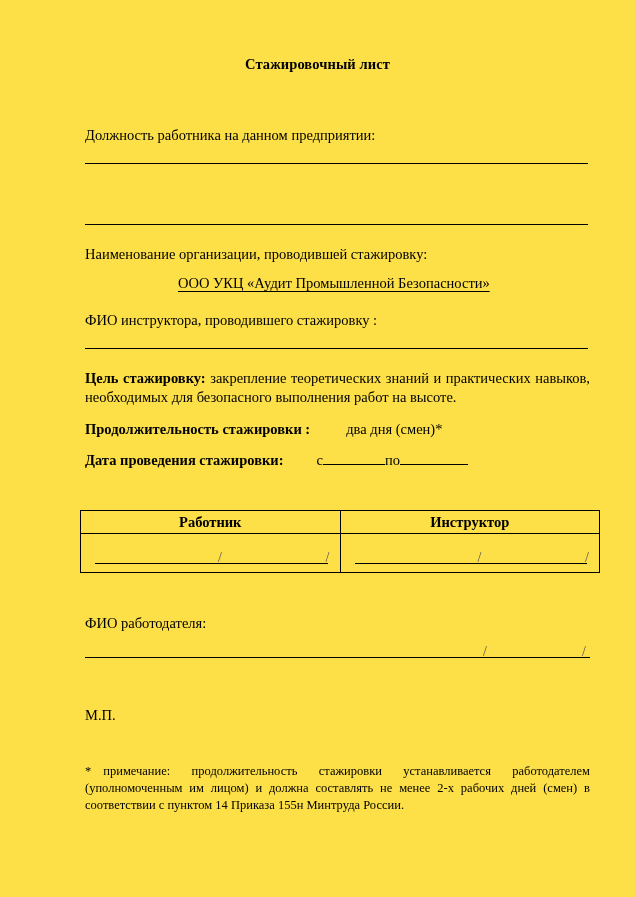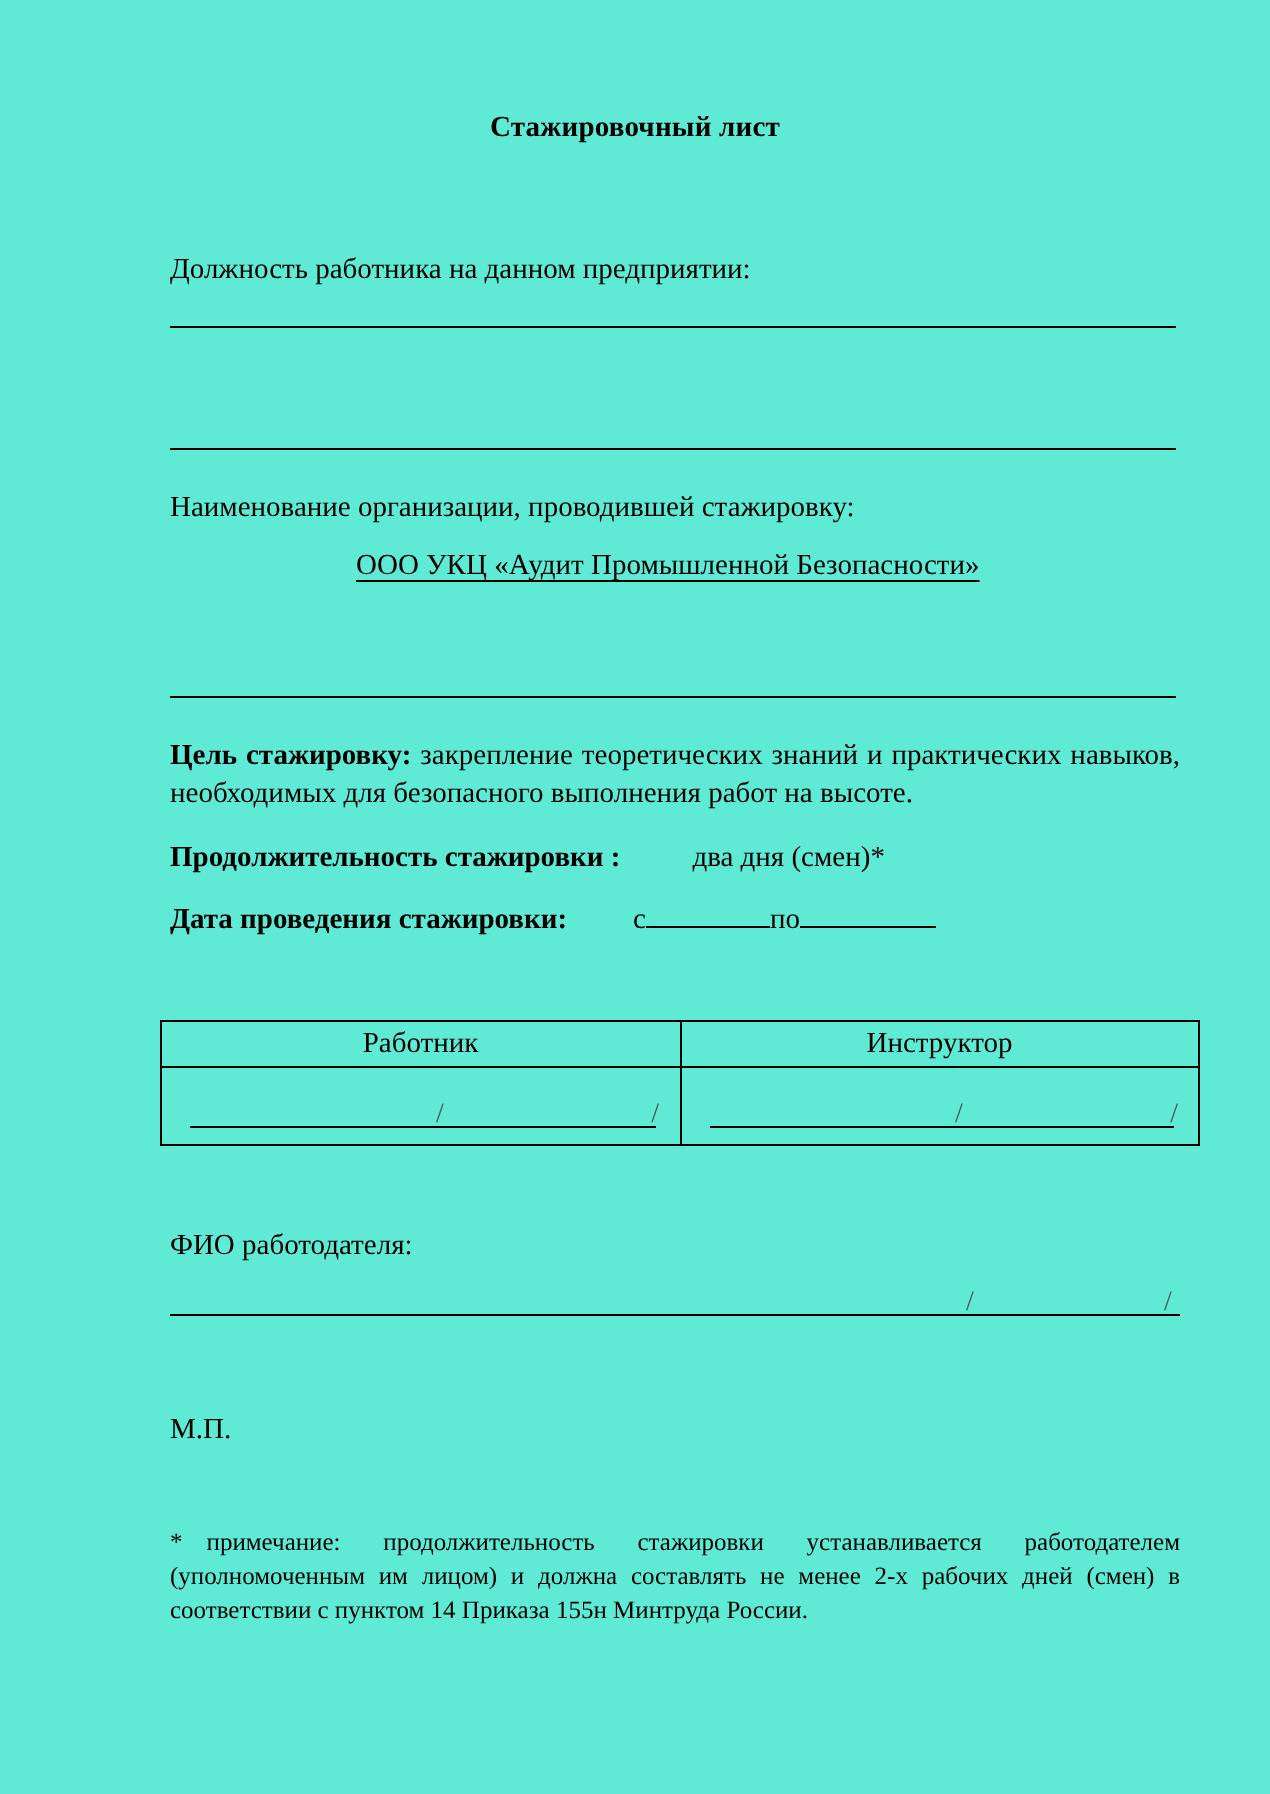--- a/index.html
+++ b/index.html
@@ -13,21 +13,21 @@
     position: relative;
     font-family: "Liberation Serif", "DejaVu Serif", serif;
     color: #000000;
     overflow: hidden;
   }
   .page {
     position: absolute;
     left: 0; top: 0;
     width: 635px;
     height: 897px;
-    background: #5eead4;
+    background: #fde047;
   }
 
   
   .doc-title {
     position: absolute;
     left: 0; top: 56px;
     width: 635px;
     text-align: center;
     font-size: 14.5px;
     font-weight: bold;
@@ -120,21 +120,21 @@
     table-layout: fixed;
   }
   .sig-table td, .sig-table th {
     border: 1.3px solid #000;
     padding: 0;
     margin: 0;
   }
   .sig-table th {
     height: 22px;
     font-size: 14.5px;
-    font-weight: normal;
+    font-weight: bold;
     text-align: center;
     vertical-align: middle;
   }
   .sig-table td {
     height: 38px;
     vertical-align: bottom;
   }
   .sig-cell-inner {
     position: relative;
     height: 38px;
@@ -205,20 +205,21 @@
 
 
   <div class="line" style="top:126px;">Должность работника на данном предприятии:</div>
   <div class="rule" style="top:163px;"></div>
 
   <div class="rule" style="top:224px;"></div>
 
   <div class="line" style="top:245px;">Наименование организации, проводившей стажировку:</div>
   <div class="org-name">ООО УКЦ «Аудит Промышленной Безопасности»</div>
 
+  <div class="line" style="top:311px;">ФИО инструктора, проводившего стажировку :</div>
   <div class="rule" style="top:348px;"></div>
 
   <div class="goal-para">
     <span class="lbl">Цель стажировку:</span><span> закрепление теоретических знаний и практических навыков, необходимых для безопасного выполнения работ на высоте.</span>
   </div>
 
   <div class="dur-row">
     <span class="lbl">Продолжительность стажировки :</span><span class="val">два дня (смен)*</span>
   </div>
 

